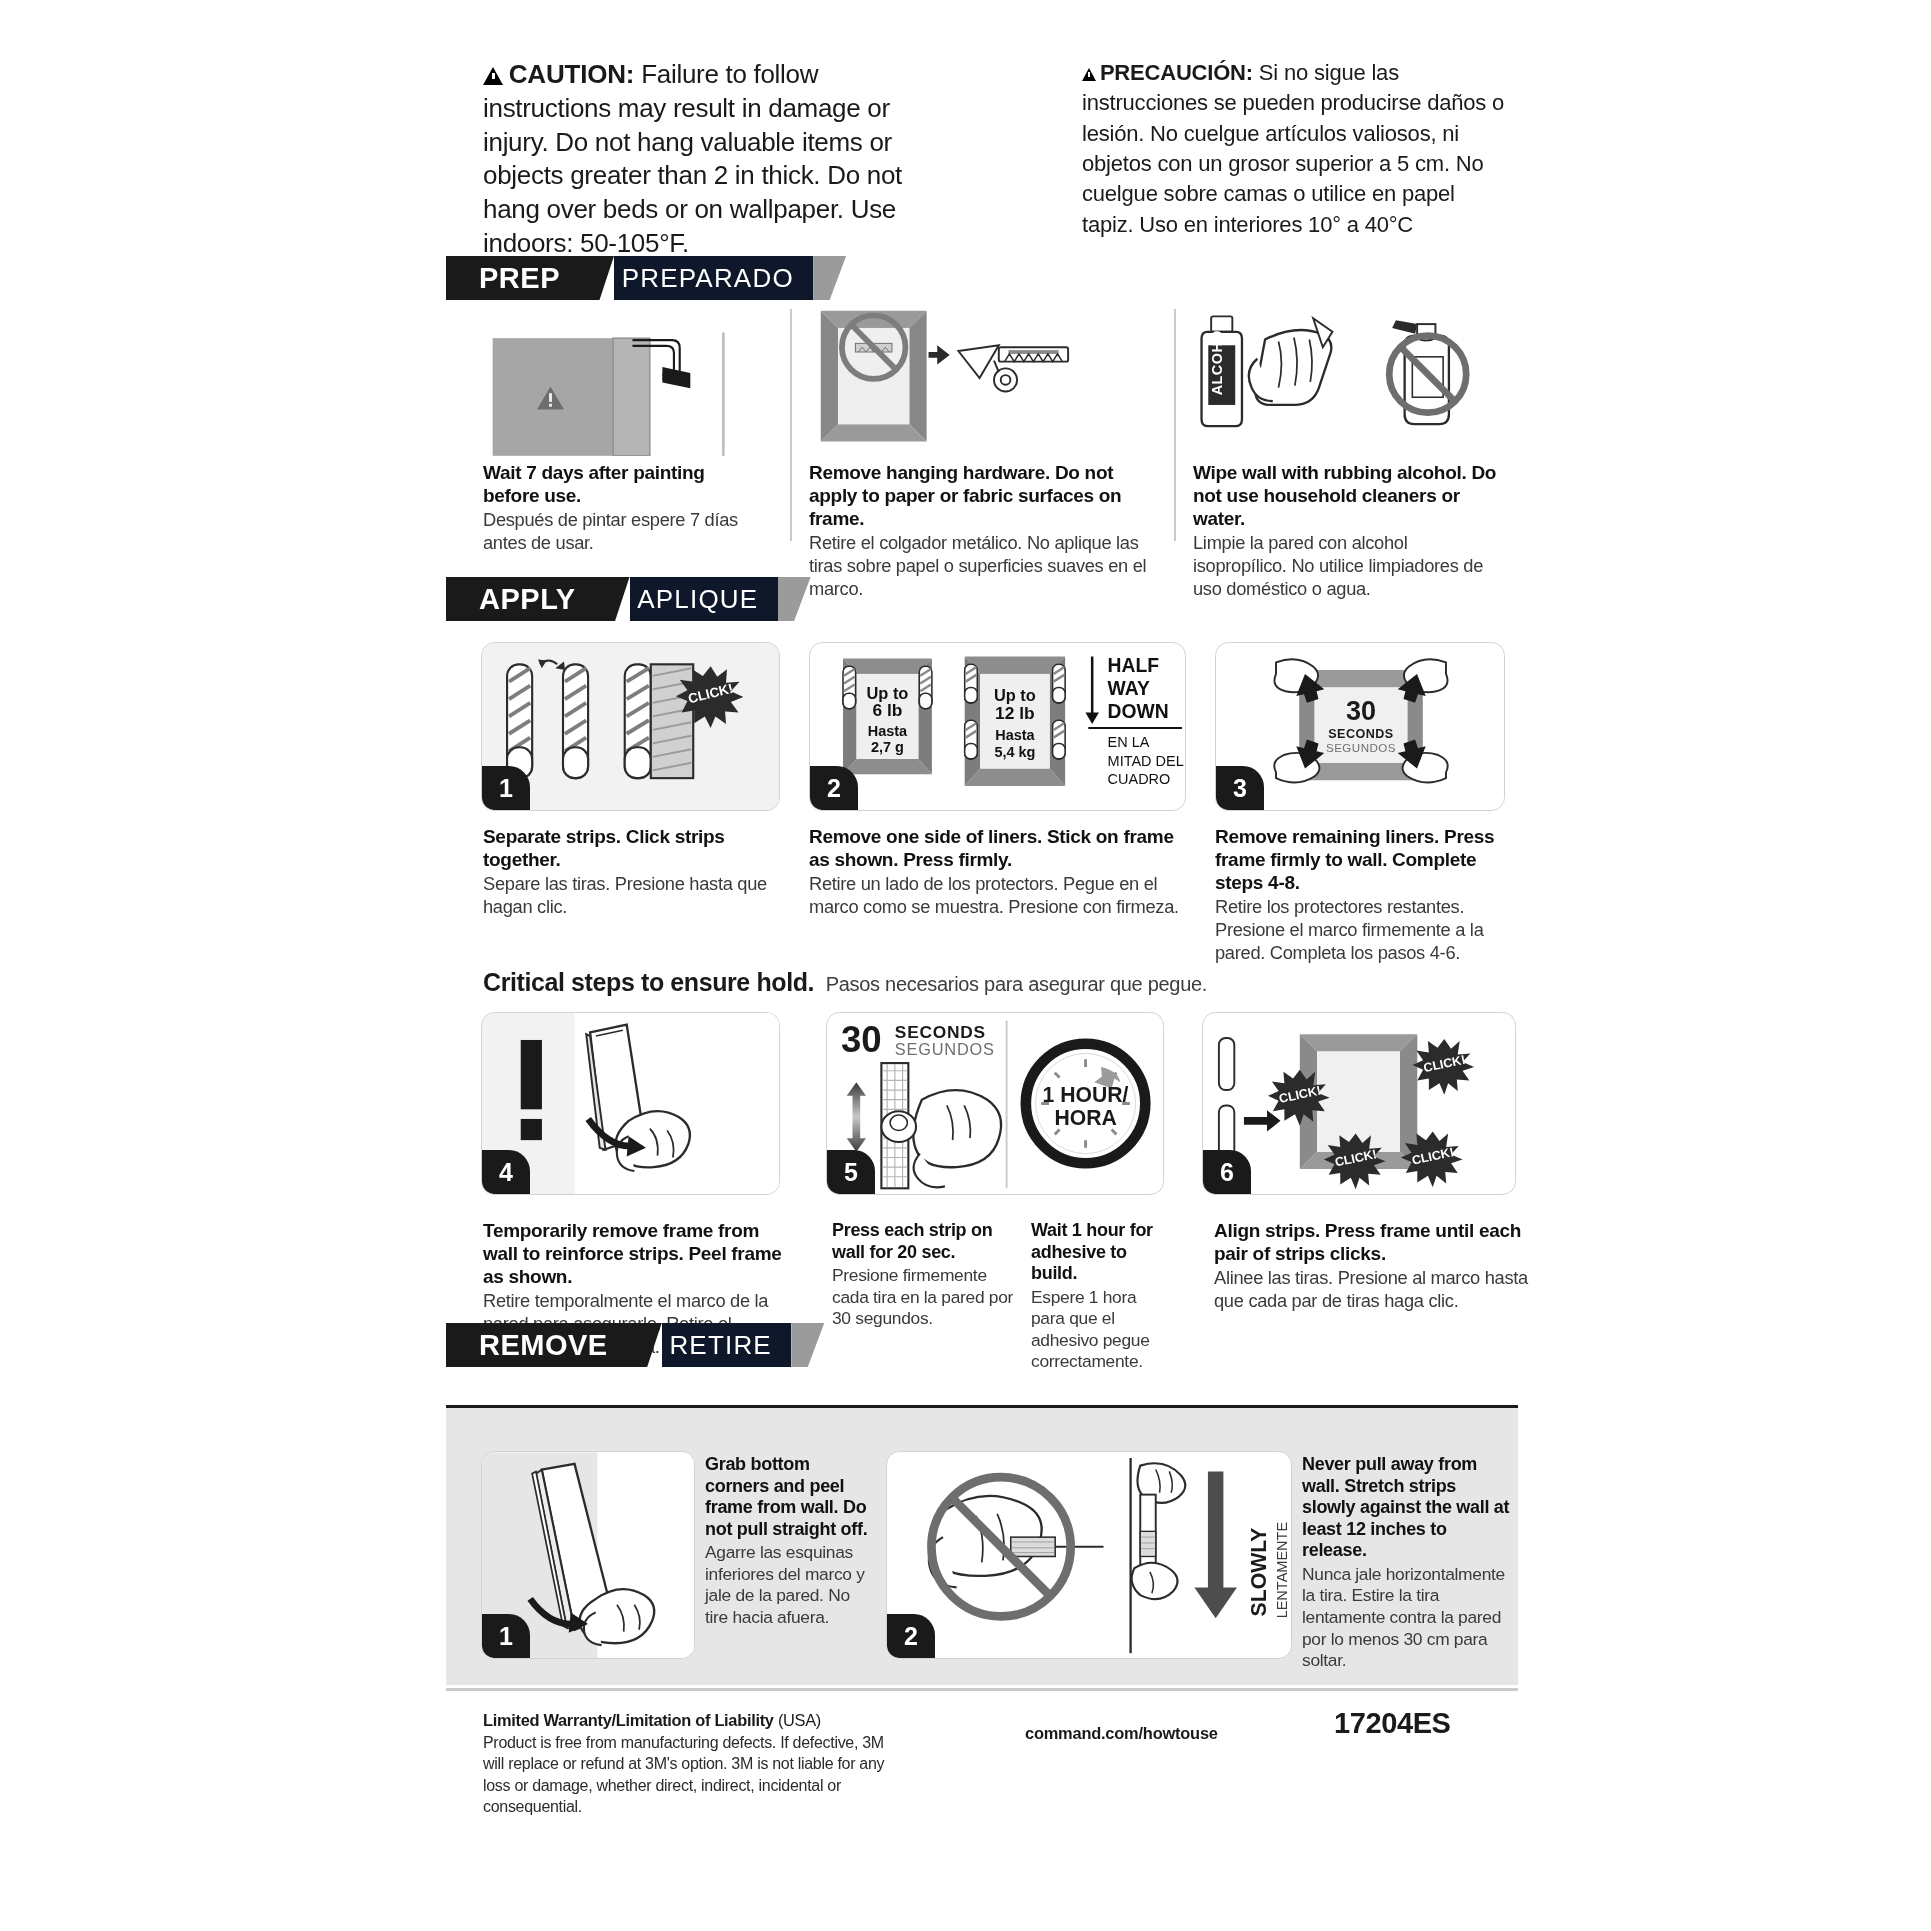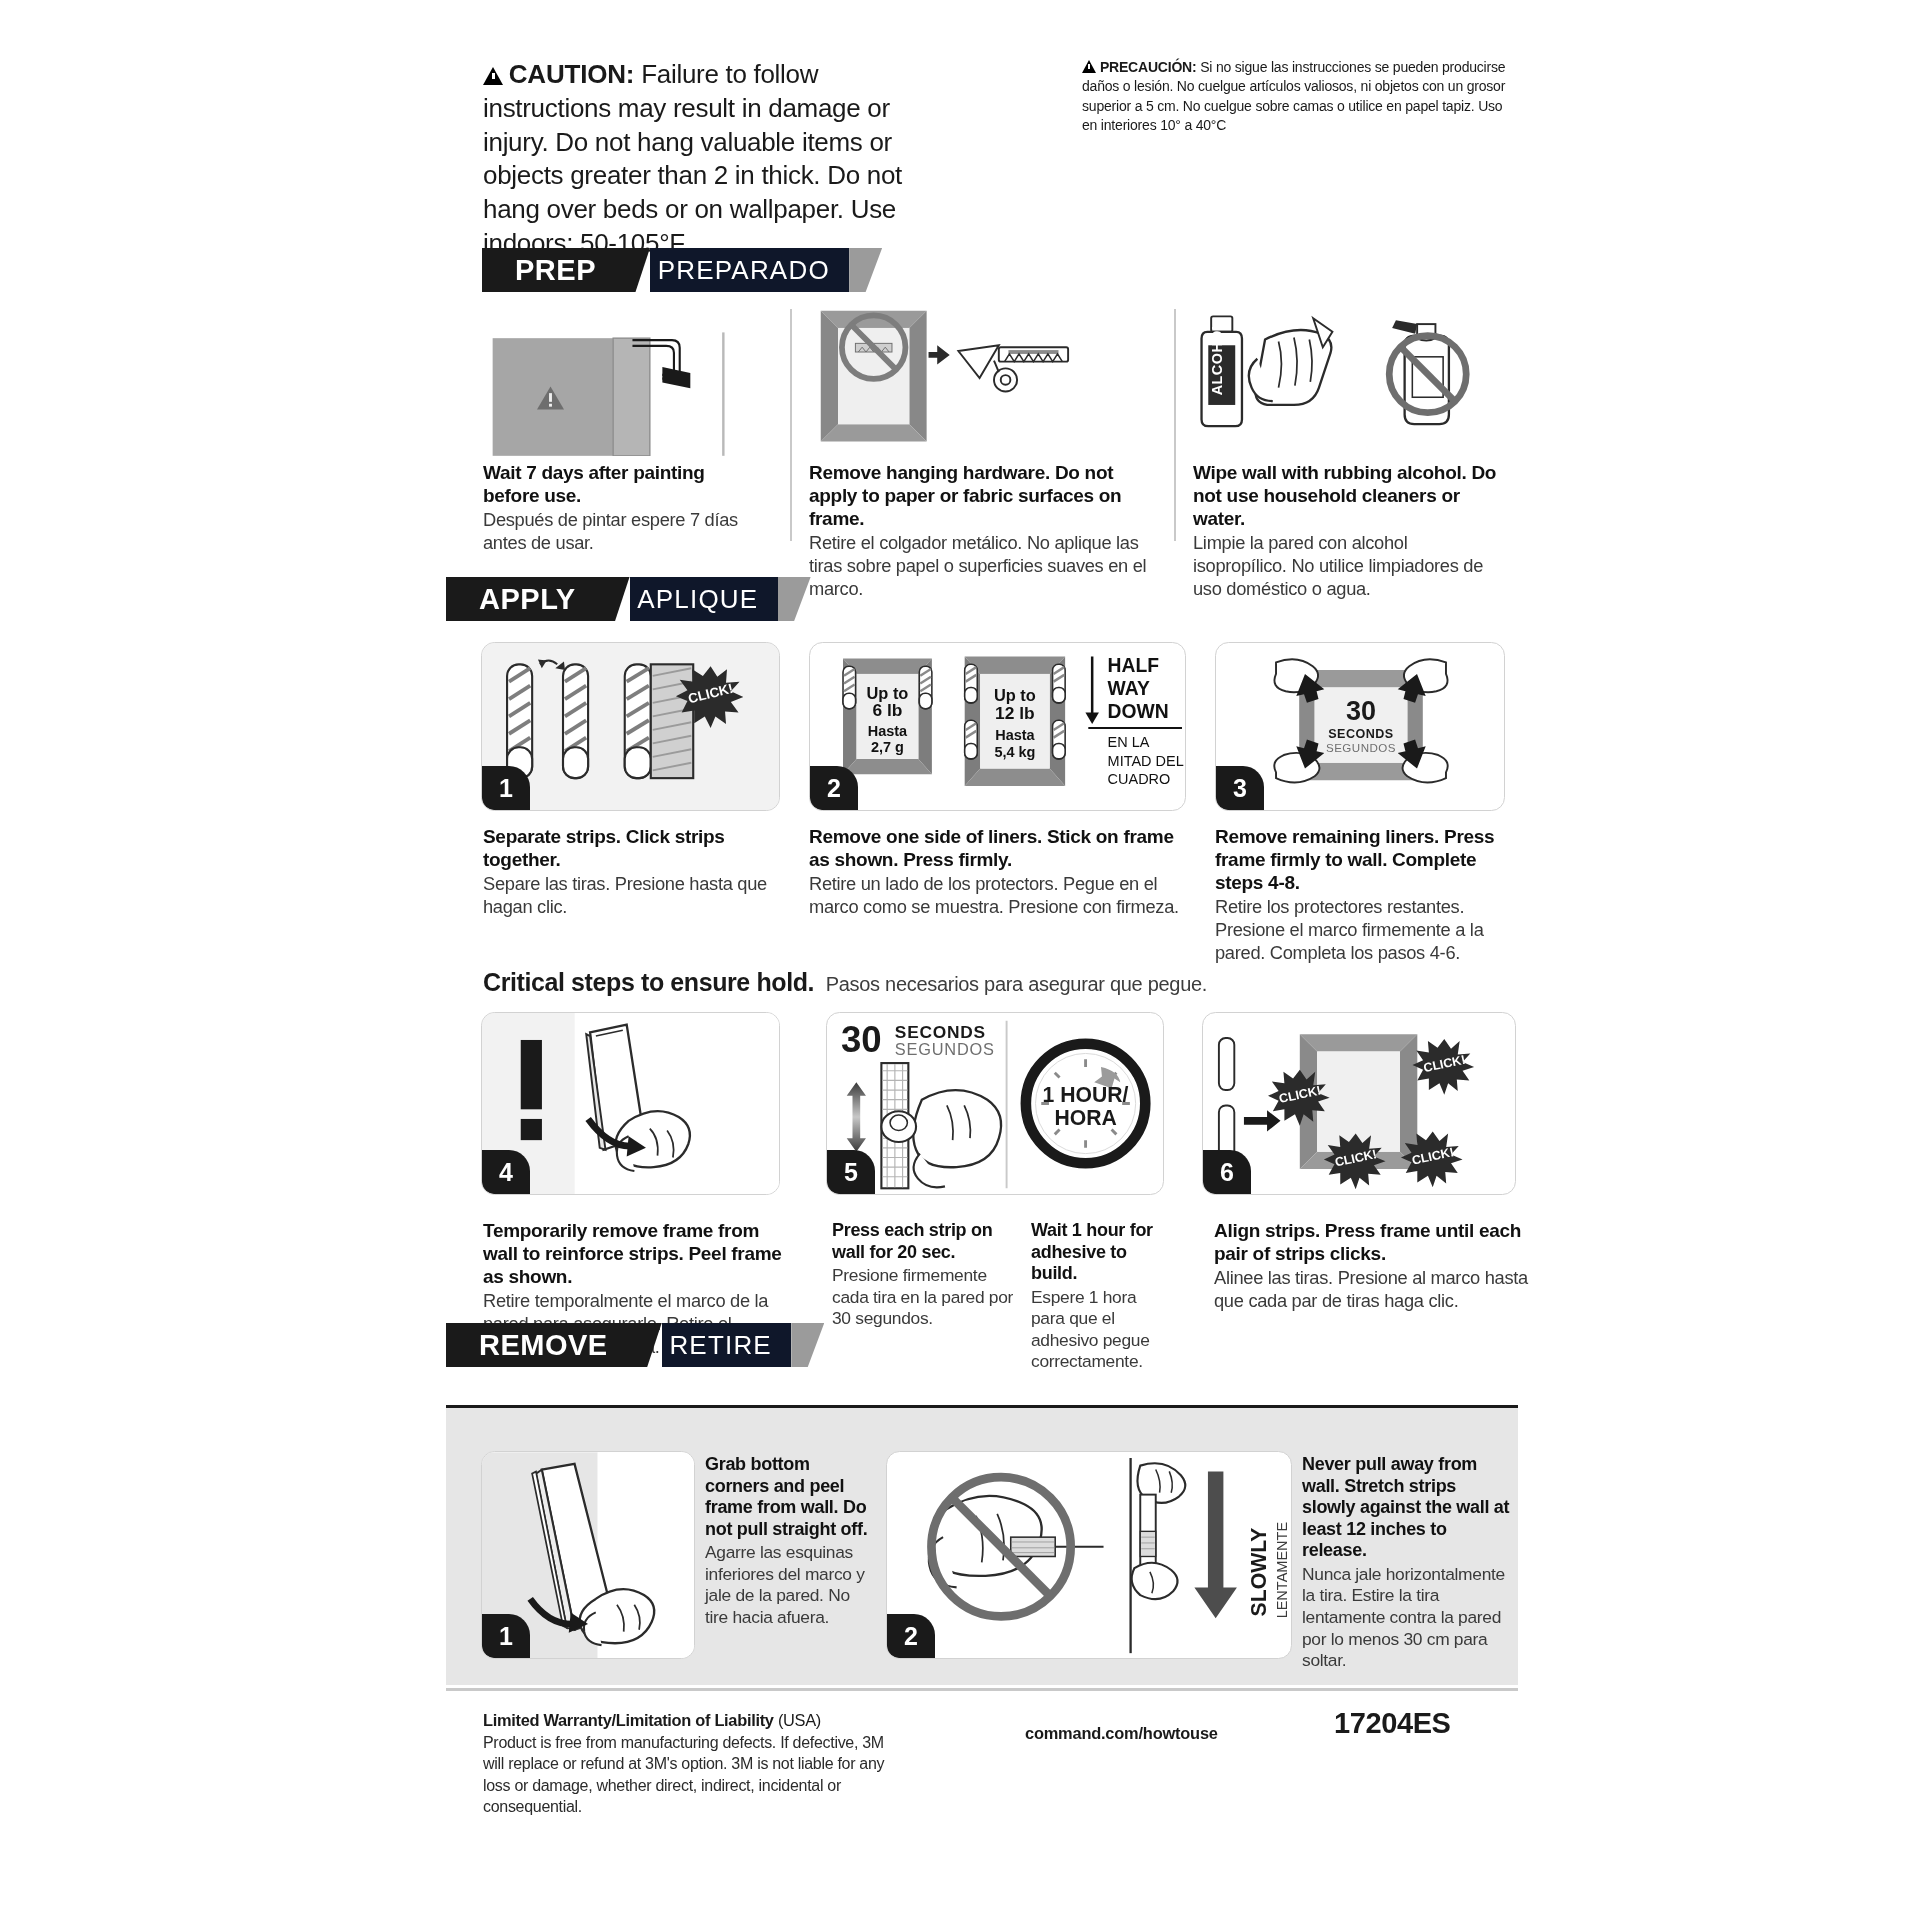--- a/index.html
+++ b/index.html
@@ -15,21 +15,21 @@
     width: 1537px; height: 1931px;
     background: #fff;
   }
 
   
   .caution-row {
     position: absolute; left: 483px; top: 58px; width: 1081px;
     display: flex; gap: 145px; align-items: flex-start;
   }
   .caution-en { width: 454px; font-size: 26px; line-height: 1.30; font-weight: 400; letter-spacing: -0.3px;}
-  .caution-es { width: 425px; font-size: 14px; line-height: 1.38; letter-spacing: -0.2px;}
+  .caution-es { width: 425px; font-size: 22px; line-height: 1.38; letter-spacing: -0.2px;}
   .warn-tri {
     display: inline-block; width: 0; height: 0;
     border-left: 10.6px solid transparent; border-right: 10.6px solid transparent;
     border-bottom: 18.3px solid #000; position: relative; top: 1.9px; margin-right: 5.8px;
   }
   .warn-tri.sm { border-left-width: 7.7px; border-right-width: 7.7px; border-bottom-width: 13.5px; top:1px; margin-right:3.9px;}
   .warn-tri::after{
     content:""; position:absolute; left:-1.5px; top:5.8px; width:3.1px; height:6.8px; background:#fff;
   }
   .warn-tri.sm::after{ left:-1.2px; top:4.3px; width:2.3px; height:4.8px;}
@@ -111,21 +111,21 @@
     <div class="caution-en">
       <span class="warn-tri"></span><span class="cap-strong">CAUTION:</span>
       <span>Failure to follow instructions may result in damage or injury. Do not hang valuable items or objects greater than 2 in thick. Do not hang over beds or on wallpaper. Use indoors: 50-105°F.</span>
     </div>
     <div class="caution-es">
       <span class="warn-tri sm"></span><span class="cap-strong">PRECAUCIÓN:</span>
       <span>Si no sigue las instrucciones se pueden producirse daños o lesión. No cuelgue artículos valiosos, ni objetos con un grosor superior a 5 cm. No cuelgue sobre camas o utilice en papel tapiz. Uso en interiores 10° a 40°C</span>
     </div>
   </div>
 
-  <div class="banner" style="left:446px; top:248px;margin-left:36px;">
+  <div class="banner" style="left:446px; top:256px;">
     <div class="en">PREP</div>
     <div class="skew-black"></div>
     <div class="es">PREPARADO</div>
     <div class="skew-grey"></div>
   </div>
 
   <div class="panel" style="left:483px; top:311px; width:270px; height:145px; background:#fff; border:none; border-radius:0;">
     <svg width="270" height="145" viewBox="0 0 280 150">
       <rect x="10" y="28" width="125" height="122" fill="#a6a6a6"></rect>
       <rect x="135" y="28" width="38" height="122" fill="#b5b5b5" rx="3"></rect>

